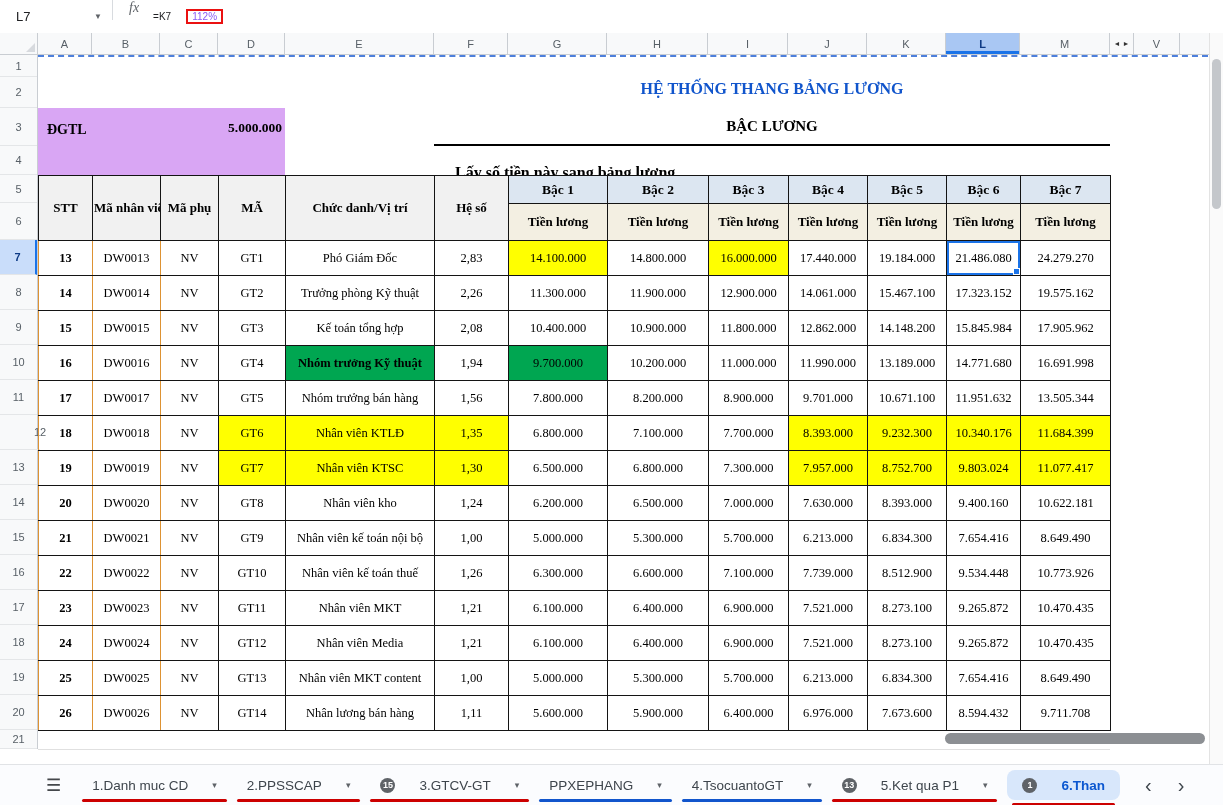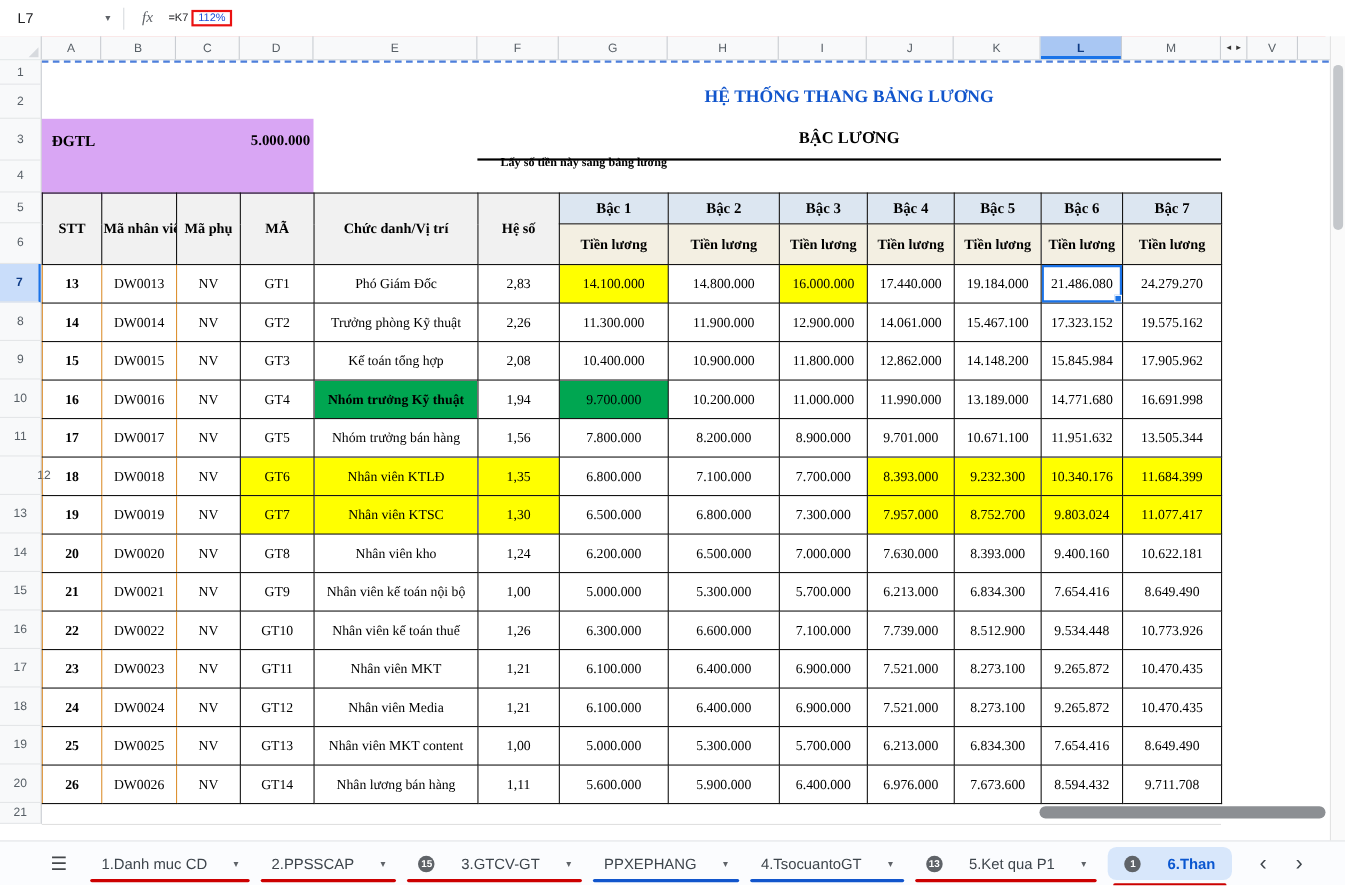--- a/index.html
+++ b/index.html
@@ -1,28 +1,28 @@
 <!DOCTYPE html>
 <html><head>
 <meta charset="utf-8">
 <style>
   html,body{margin:0;padding:0;background:#fff}
   .app{position:relative;width:1223px;height:805px;background:#fff;overflow:hidden;
        font-family:"Liberation Sans",sans-serif;color:#202124}
 
   
   .formula-bar{position:absolute;top:0;left:0;right:18px;height:33px;background:#fff;
-               border-bottom:6px solid #fca5a5;display:flex;align-items:center}
+               border-bottom:6px solid #fca5a5;display:flex;}
   .name-box{width:86px;height:100%;display:flex;align-items:center;justify-content:space-between;
             padding:0 10px 0 16px;font-size:13px;cursor:pointer}
   .nb-caret{font-size:8px;color:#5f6368}
   .fb-div{width:1px;height:20px;background:#d8dbdf;margin:0 8px 0 0}
   .fx{font-family:"Liberation Serif",serif;font-style:italic;color:#5f6368;font-size:14px;margin:0 14px 0 8px}
   .formula{display:flex;align-items:center;font-size:10px}
-  .fhl{color:#1d4ed8;border:2px solid #ea1111;padding:0 4px;margin-left:3px}
+  .fhl{color:#8b5cf6;border:2px solid #ea1111;padding:0 4px;margin-left:15px}
 
   
   .col-headers{position:absolute;top:33px;left:0;width:1210px;height:22px;display:flex;
                background:#f8f9fa;border-bottom:1px solid #c9cdd2;box-sizing:border-box}
   .corner{width:38px;height:100%;border-right:1px solid #c9cdd2;background:#f8f9fa;
           position:relative;box-sizing:border-box;flex:none}
   .corner::after{content:"";position:absolute;right:2px;bottom:2px;
                  border-left:9px solid transparent;border-bottom:9px solid #d7dade}
   .col-h{height:100%;border-right:1px solid #c9cdd2;display:flex;align-items:center;justify-content:center;
          font-size:11px;color:#575f66;box-sizing:border-box;flex:none}
@@ -45,22 +45,22 @@
   .t2{position:absolute;top:25px;left:434px;width:676px;text-align:center;
       font-family:"Liberation Serif",serif;font-weight:bold;font-size:16px;color:#1155cc}
   .purple{position:absolute;top:53px;left:38px;width:247px;height:74px;background:#d9a6f4}
   .dgtl{position:absolute;left:9px;top:14px;font-family:"Liberation Serif",serif;
         font-weight:bold;font-size:14px;color:#000}
   .dgtlv{position:absolute;right:3px;top:12px;font-family:"Liberation Serif",serif;
          font-weight:bold;font-size:13.5px;color:#000}
   .bacluong{position:absolute;top:53px;left:434px;width:676px;height:36px;border-bottom:2px solid #000;
             display:flex;align-items:center;justify-content:center;font-family:"Liberation Serif",serif;
             font-weight:bold;font-size:15px;color:#000}
-  .note{position:absolute;top:80px;left:455px;height:20px;line-height:27px;
-        font-family:"Liberation Serif",serif;font-weight:bold;font-size:11px;color:#000}
+  .note{position:absolute;top:104px;left:455px;height:20px;line-height:27px;
+        font-family:"Liberation Serif",serif;font-weight:bold;font-size:16px;color:#000}
 
   
   table.main{position:absolute;top:120px;left:38px;width:1072px;border-collapse:collapse;
              table-layout:fixed;font-family:"Liberation Serif",serif}
   .main th,.main td{border:1px solid #141414;overflow:hidden;white-space:nowrap;box-sizing:border-box}
   .main thead tr:first-child{height:28px}
   .main thead tr:nth-child(2){height:37px}
   .main tbody tr{height:35px}
   .main th{font-weight:bold;text-align:center;color:#000}
   .lh{background:#f1f1f1;font-size:13px}

